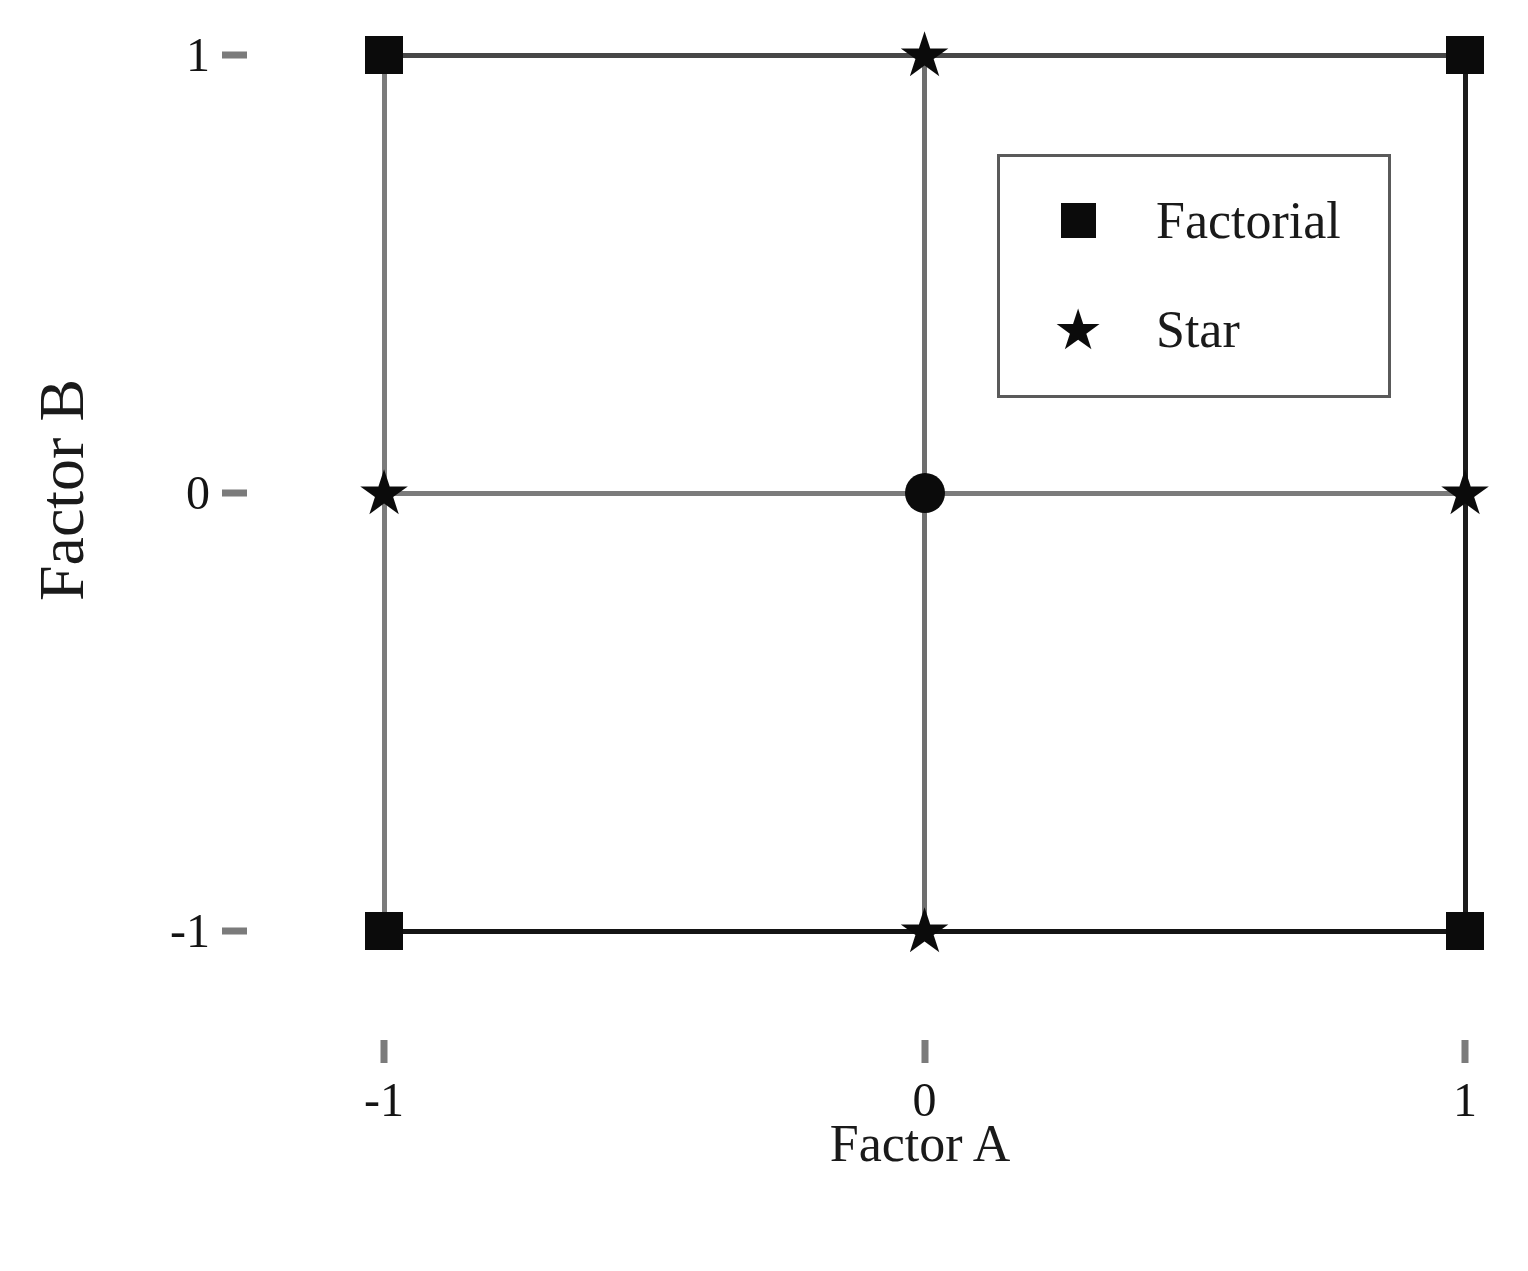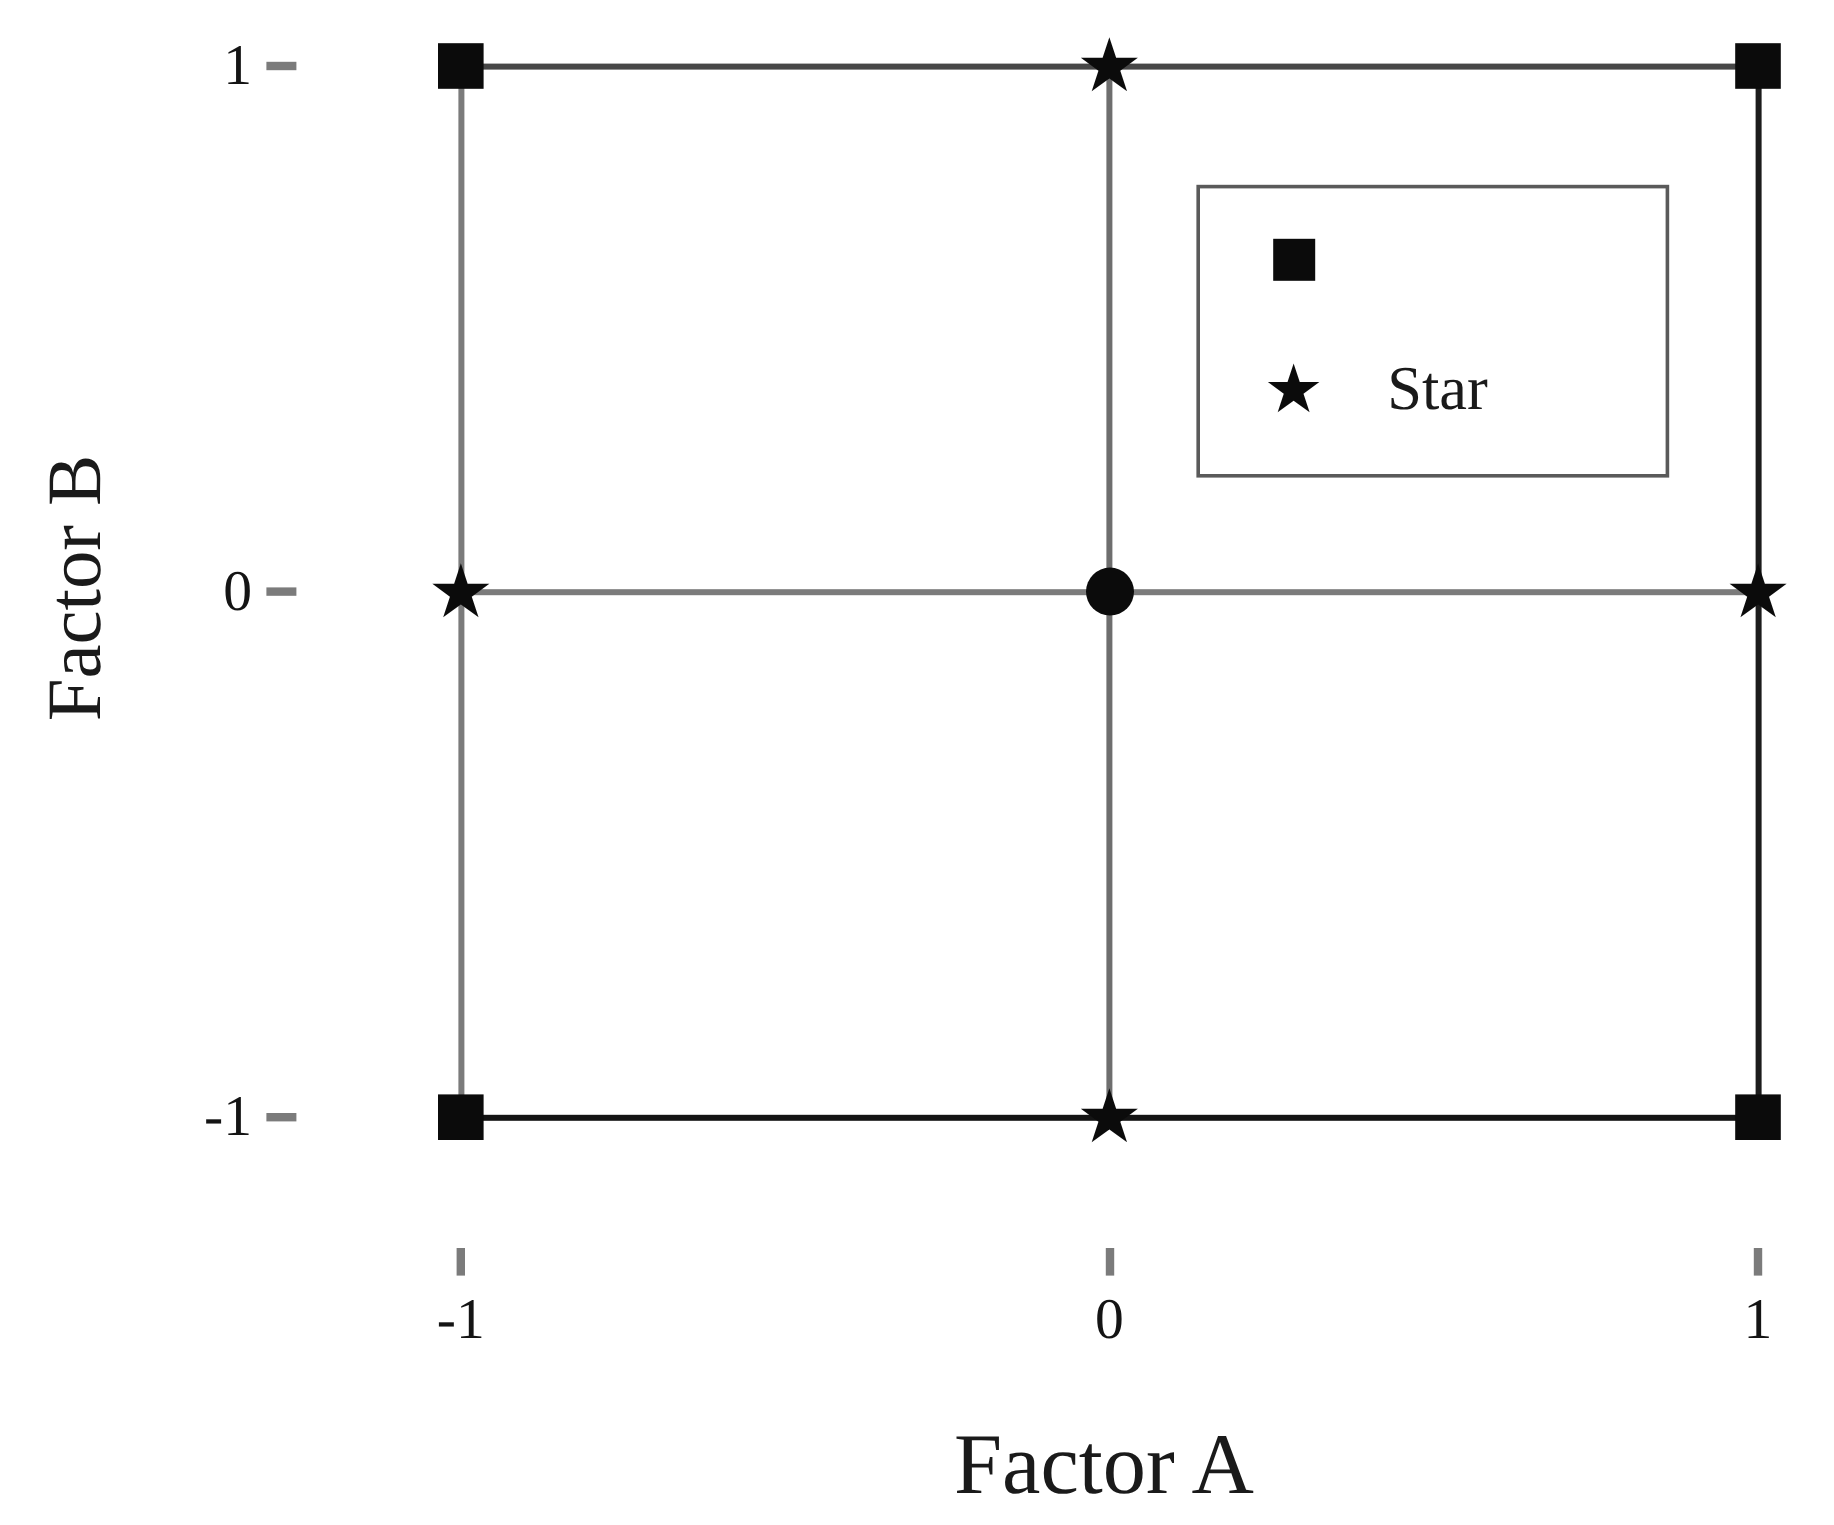--- a/index.html
+++ b/index.html
@@ -30,22 +30,22 @@
     position: absolute; transform: translateX(-50%);
     font-size: 48px; line-height: 1; color: #141414; text-align: center;
   }
   .ytick-label {
     position: absolute; width: 120px; text-align: right; transform: translateY(-50%);
     font-size: 48px; line-height: 1; color: #141414;
   }
 
   
   .x-axis-title {
-    position: absolute; left: 920px; top: 1184px; transform: translateX(-50%);
-    font-size: 72px; line-height: 1; white-space: nowrap;
+    position: absolute; left: 920px; top: 1118px; transform: translateX(-50%);
+    font-size: 52px; line-height: 1; white-space: nowrap;
   }
   .y-axis-title {
     position: absolute; left: 62px; top: 490px;
     transform: translate(-50%, -50%) rotate(-90deg);
     font-size: 64px; line-height: 1; white-space: nowrap;
   }
 
   
   .legend {
     position: absolute; left: 997px; top: 154px; width: 394px; height: 244px;
@@ -96,20 +96,21 @@
     </div>
 
   <div class="x-axis-title">Factor A</div>
   <div class="y-axis-title">Factor B</div>
 
   <div class="legend" id="legend-box">
       <div class="legend-row">
         <div class="legend-marker-cell">
           <span class="lg-square"></span>
         </div>
+        <span class="legend-label">Factorial</span>
       </div>
       <div class="legend-row">
         <div class="legend-marker-cell">
           <span class="lg-star">★</span>
         </div>
         <span class="legend-label">Star</span>
       </div>
     </div>
 
 </div>

